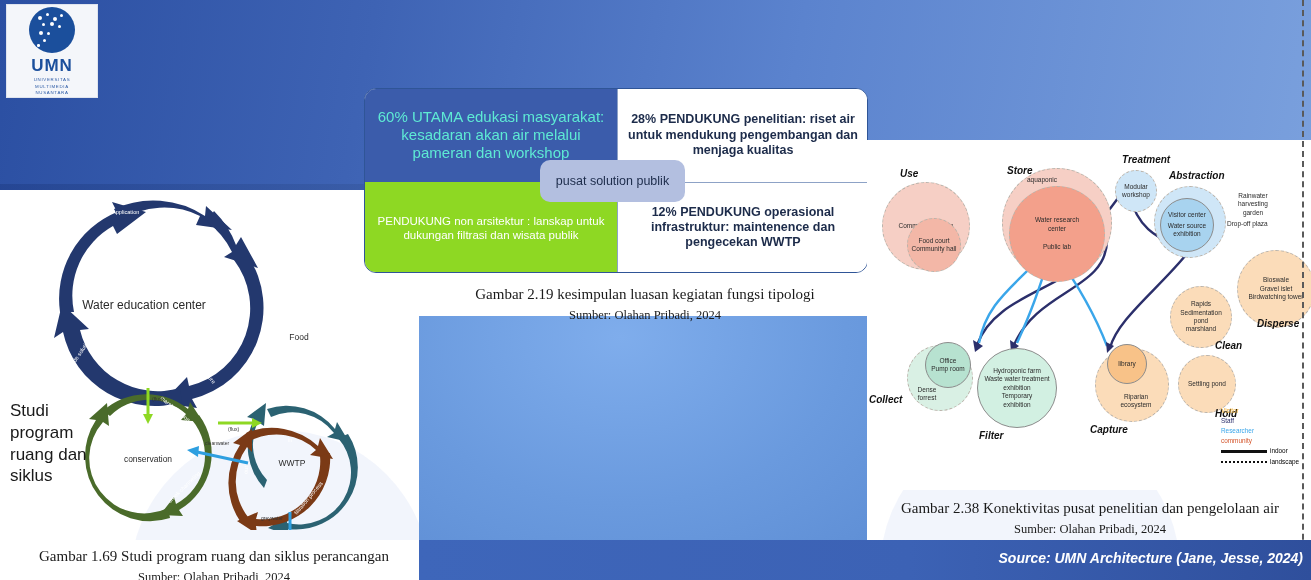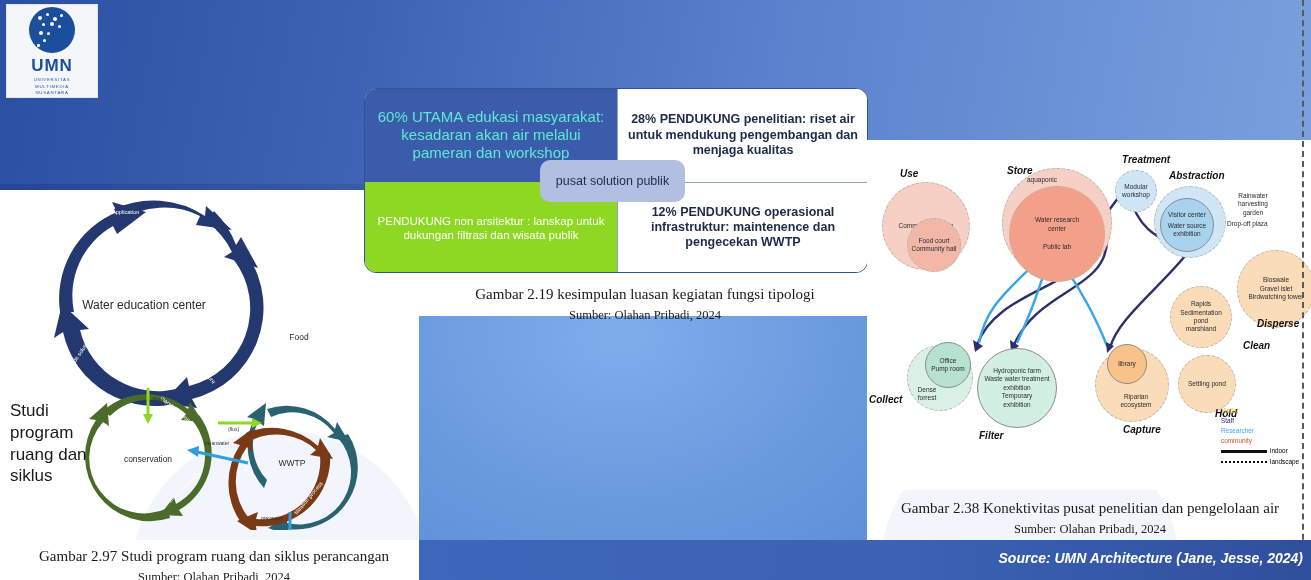--- a/index.html
+++ b/index.html
@@ -281,21 +281,21 @@
     <div class="flow-label" style="left:228px;top:236px;">(flux)</div>
     <div class="flow-label" style="left:152px;top:206px;">(flux)</div>
     <div class="flow-label" style="left:266px;top:178px;color:#fff;">compost</div>
     <div class="flow-label" style="left:261px;top:325px;">greywater</div>
     <div class="flow-label" style="left:205px;top:250px;">cleanwater</div>
   </div>
 
   <div class="studi-label">Studi program ruang dan siklus</div>
 
   <div class="fig-caption" style="left:24px;top:546px;width:380px;z-index:6;">
-    <div class="l1">Gambar 2.97 Studi program ruang dan siklus perancangan</div>
+    <div class="l1">Gambar 1.69 Studi program ruang dan siklus perancangan</div>
     <div class="l2">Sumber: Olahan Pribadi, 2024</div>
   </div>
 
   <div class="bubble-area">
 
     <svg width="444" height="350" viewBox="0 0 444 350" style="position:absolute;left:0;top:0;">
       <g fill="none" stroke="#2b2f6b" stroke-width="2.4">
         <path d="M185,105 C225,110 245,60 260,48"></path>
         <path d="M263,56 C272,95 300,100 320,112"></path>
         <path d="M236,100 C210,150 130,150 110,205"></path>
@@ -350,21 +350,21 @@
       <span class="free-label" style="position:static;">Gravel islet</span>
       <span class="free-label" style="position:static;">Birdwatching tower</span>
     </div>
     <div class="group-label" style="left:390px;top:178px;">Disperse</div>
 
     <div class="bubble b-dash" style="left:303px;top:146px;width:62px;height:62px;background:#fbdcb9;">
       <span class="free-label" style="position:static;">Rapids</span>
       <span class="free-label" style="position:static;width:48px;white-space:normal;">Sedimentation pond</span>
       <span class="free-label" style="position:static;">marshland</span>
     </div>
-    <div class="group-label" style="left:348px;top:200px;margin-left:28px;">Clean</div>
+    <div class="group-label" style="left:348px;top:200px;">Clean</div>
 
     <div class="group-label" style="left:2px;top:254px;">Collect</div>
     <div class="bubble b-dash" style="left:40px;top:205px;width:66px;height:66px;background:#d9f0e4;">
       <span class="free-label" style="position:absolute;left:2px;top:40px;width:34px;white-space:normal;">Dense forrest</span>
     </div>
     <div class="bubble b-solid" style="left:58px;top:202px;width:46px;height:46px;background:#b7e2d0;">
       <span class="free-label" style="position:static;">Office</span>
       <span class="free-label" style="position:static;">Pump room</span>
     </div>
 
@@ -374,21 +374,21 @@
       <span class="free-label" style="position:static;width:56px;white-space:normal;">Temporary exhibition</span>
     </div>
     <div class="group-label" style="left:112px;top:290px;">Filter</div>
 
     <div class="bubble b-dash" style="left:228px;top:208px;width:74px;height:74px;background:#fbdcb9;">
       <span class="free-label" style="position:absolute;left:18px;top:44px;width:44px;white-space:normal;">Riparian ecosystem</span>
     </div>
     <div class="bubble b-solid" style="left:240px;top:204px;width:40px;height:40px;background:#f8c288;">
       <span class="free-label" style="position:static;">library</span>
     </div>
-    <div class="group-label" style="left:256px;top:284px;text-align:center;">Capture</div>
+    <div class="group-label" style="left:223px;top:284px;text-align:center;">Capture</div>
 
     <div class="bubble b-dash" style="left:311px;top:215px;width:58px;height:58px;background:#fbdcb9;">
       <span class="free-label" style="position:static;">Settling pond</span>
     </div>
     <div class="group-label" style="left:348px;top:268px;">Hold</div>
   </div>
 
   <div class="legend">
     <div style="color:#f2b138;"><span>Visitor</span></div>
     <div style="color:#2b2f6b;"><span>Staff</span></div>

